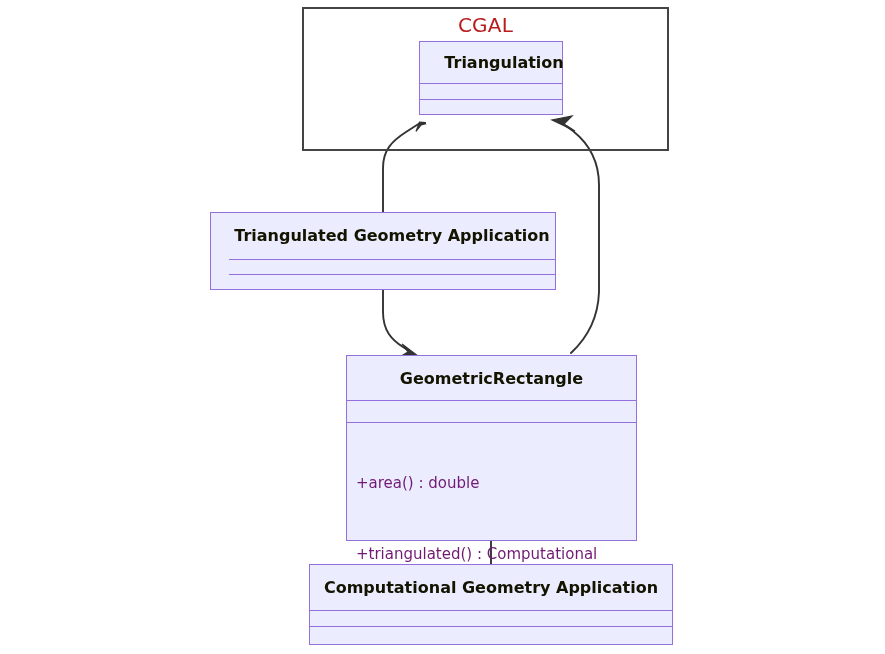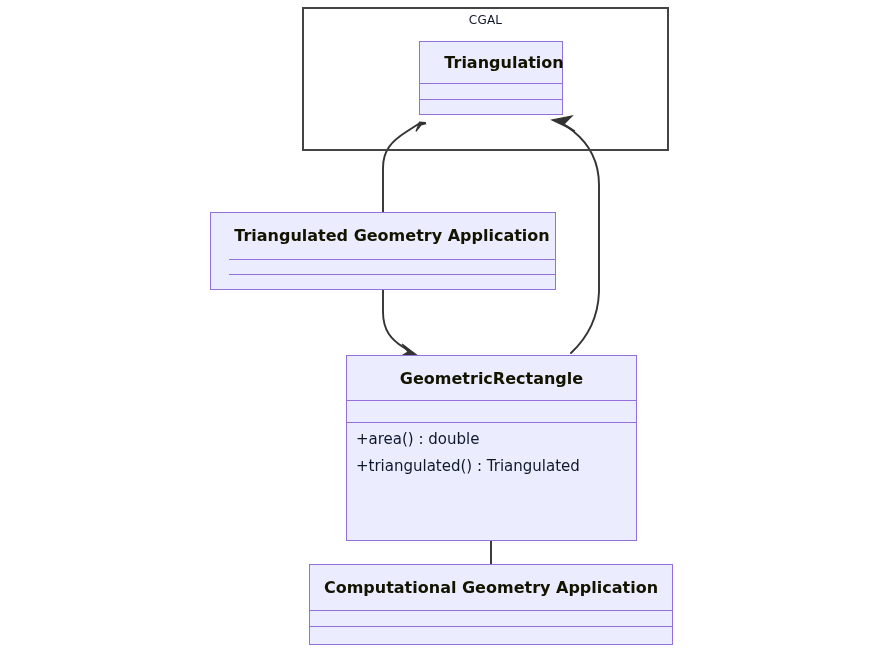--- a/index.html
+++ b/index.html
@@ -35,23 +35,23 @@
     box-sizing: border-box;
     border: 2px solid #444444;
     background: transparent;
   }
   .package-label {
     position: absolute;
     top: 4px;
     left: 0;
     width: 100%;
     text-align: center;
-    font-size: 12px;
+    font-size: 20px;
     font-weight: 400;
-    color: #0f172a;
+    color: #b91c1c;
     letter-spacing: 0.2px;
   }
   
   .node {
     position: absolute;
     box-sizing: border-box;
     border: 1.6px solid #9370DB;
     background: #ECECFF;
     display: flex;
     flex-direction: column;
@@ -78,23 +78,24 @@
   .member-list {
     box-sizing: border-box;
     padding: 9px 10px 9px 9px;
     display: flex;
     flex-direction: column;
     gap: 12px;
   }
   .member {
     font-size: 15px;
     font-weight: 400;
-    color: #0f172a;
+    color: #701a75;
     white-space: nowrap;
     line-height: 1;
+    margin-top: 44px;
   }
 </style>
 </head>
 <body>
 
 <div id="diagram">
 
   <svg class="edge-layer" viewBox="0 0 885 654" width="885" height="654" xmlns="http://www.w3.org/2000/svg">
     <defs>
       <marker id="arrowUp" markerWidth="14" markerHeight="14" refX="9" refY="5" orient="auto" markerUnits="userSpaceOnUse">
@@ -140,21 +141,21 @@
     <div class="node-title" style="height:48px;">Triangulated Geometry Application</div>
     <div class="node-compartment" style="height:16px;"></div>
     <div class="node-compartment last" style="height:14px;"></div>
   </div>
 
   <div class="node" style="left:346px; top:355px; width:291px; height:186px;">
     <div class="node-title" style="height:45px;">GeometricRectangle</div>
     <div class="node-compartment" style="height:22px;"></div>
     <div class="node-compartment last member-list" style="height:83px;">
       <div class="member">+area() : double</div>
-      <div class="member">+triangulated() : Triangulated</div>
+      <div class="member">+triangulated() : Computational</div>
     </div>
   </div>
 
   <div class="node" style="left:309px; top:564px; width:364px; height:81px;">
     <div class="node-title" style="height:47px;">Computational Geometry Application</div>
     <div class="node-compartment" style="height:17px;"></div>
     <div class="node-compartment last" style="height:17px;"></div>
   </div>
 
 </div>

